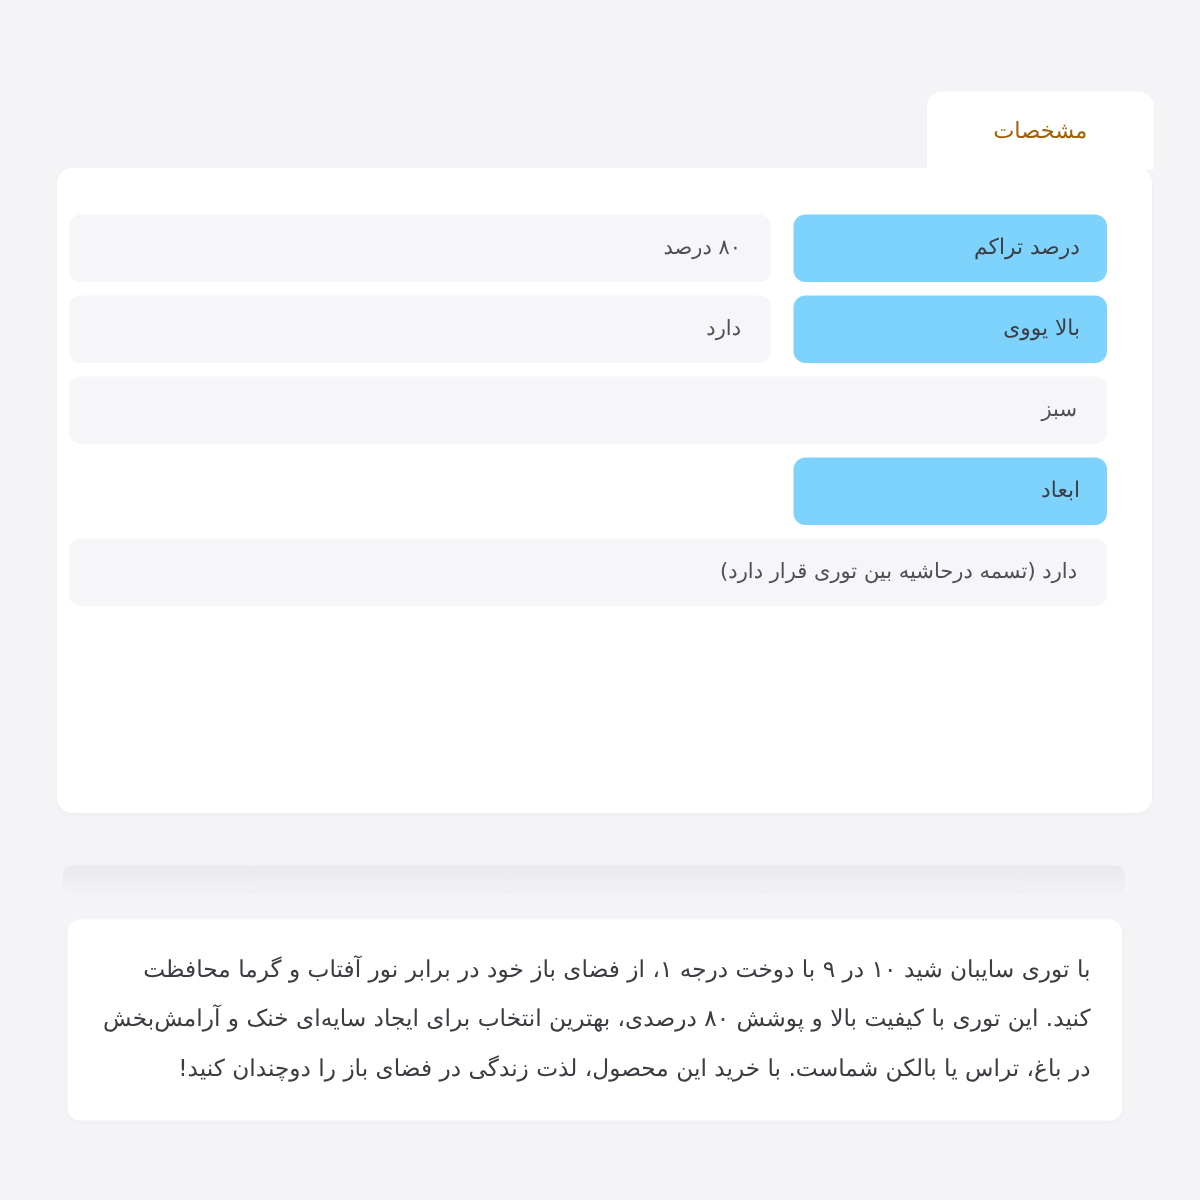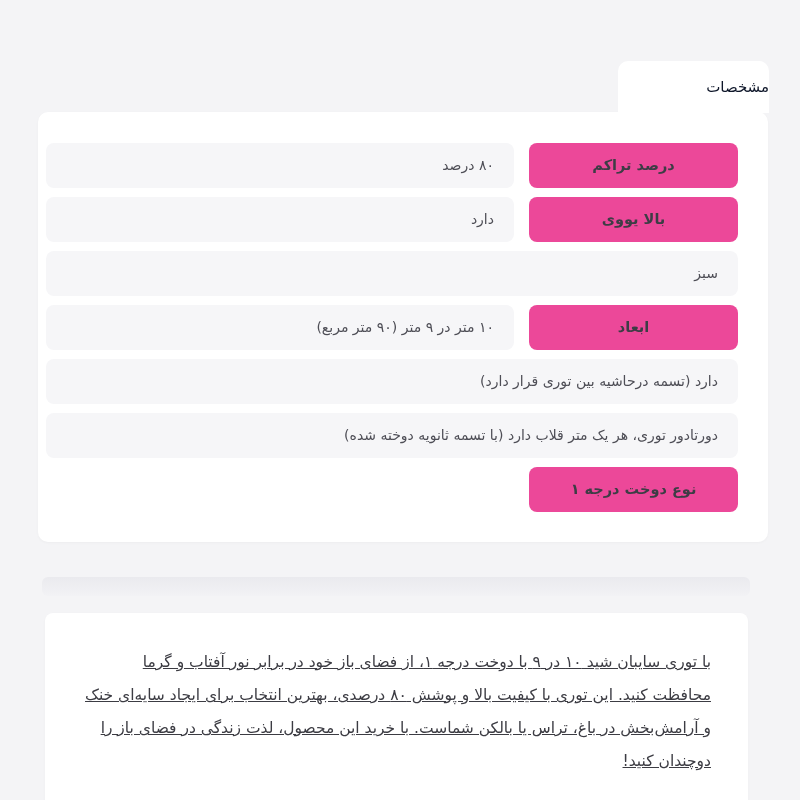--- a/index.html
+++ b/index.html
@@ -20,23 +20,23 @@
   .spec-tab {
     position: absolute;
     top: 61px;
     right: 31px;
     width: 151px;
     height: 52px;
     background: #ffffff;
     border-radius: 10px 10px 0 0;
     display: flex;
     align-items: center;
-    justify-content: flex-start;
+    justify-content: center;
     font-size: 15px;
-    color: #0f172a;
+    color: #a16207;
     z-index: 2;
   }
 
   
   .spec-card {
     position: absolute;
     top: 112px;
     left: 38px;
     width: 730px;
     height: 430px;
@@ -53,27 +53,27 @@
     gap: 9px;
   }
   .spec-row {
     display: flex;
     flex-direction: row; 
     gap: 15px;
     height: 45px;
   }
   .spec-label {
     flex: 0 0 173px;
-    background: #ec4899;
+    background: #7dd3fc;
     border-radius: 8px;
     line-height: 45px;
     padding: 0 18px;
-    text-align: center;
+    text-align: right;
     font-size: 14.5px;
-    font-weight: bold;
+    font-weight: normal;
     color: #3d3d45;
     white-space: nowrap;
     overflow: hidden;
   }
   .spec-value {
     flex: 1 1 auto;
     background: #f6f6f8;
     border-radius: 8px;
     line-height: 45px;
     padding: 0 20px;
@@ -107,22 +107,21 @@
     border-radius: 8px;
     padding: 17px 21px;
     box-shadow: 0 1px 3px rgba(0,0,0,0.03);
   }
   .desc-text {
     direction: rtl;
     text-align: right;
     font-size: 15.5px;
     line-height: 33px;
     color: #3c3c43;
-    margin: 16px;
-    text-decoration: underline;
+    margin: 0;
   }
 </style>
 </head>
 <body>
 
 <div class="spec-tab">
   <span>مشخصات</span>
 </div>
 
 <div class="spec-card">
@@ -137,33 +136,30 @@
         <div class="spec-label">بالا یووی</div>
         <div class="spec-value">دارد</div>
       </div>
 
       <div class="spec-row">
         <div class="spec-value">سبز</div>
       </div>
 
       <div class="spec-row">
         <div class="spec-label">ابعاد</div>
-        <div class="spec-value">۱۰ متر در ۹ متر (۹۰ متر مربع)</div>
       </div>
 
       <div class="spec-row">
         <div class="spec-value">دارد (تسمه درحاشیه بین توری قرار دارد)</div>
       </div>
 
       <div class="spec-row">
-        <div class="spec-value">دورتادور توری، هر یک متر قلاب دارد (با تسمه ثانویه دوخته شده)</div>
       </div>
 
       <div class="spec-row">
-        <div class="spec-label">نوع دوخت درجه ۱</div>
       </div>
     </div>
 </div>
 
 <div class="gray-strip"></div>
 
 <div class="desc-card">
   <p class="desc-text">با توری سایبان شید ۱۰ در ۹ با دوخت درجه ۱، از فضای باز خود در برابر نور آفتاب و گرما محافظت کنید. این توری با کیفیت بالا و پوشش ۸۰ درصدی، بهترین انتخاب برای ایجاد سایه‌ای خنک و آرامش‌بخش در باغ، تراس یا بالکن شماست. با خرید این محصول، لذت زندگی در فضای باز را دوچندان کنید!</p>
 </div>
 

